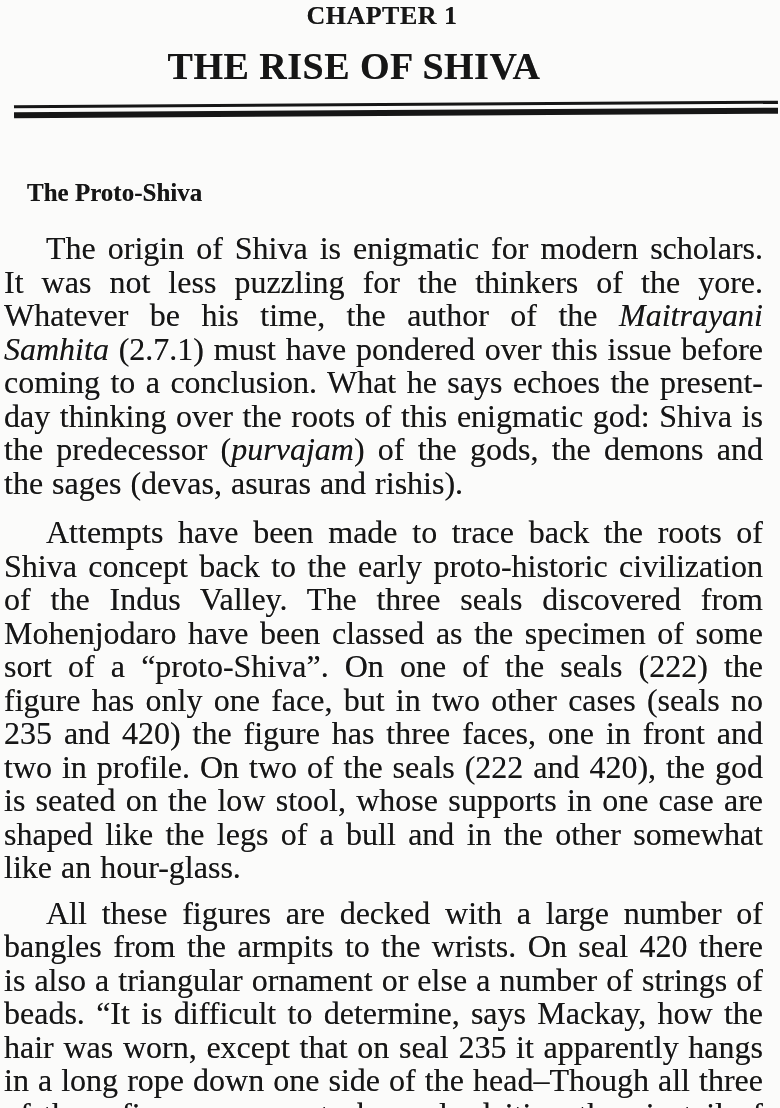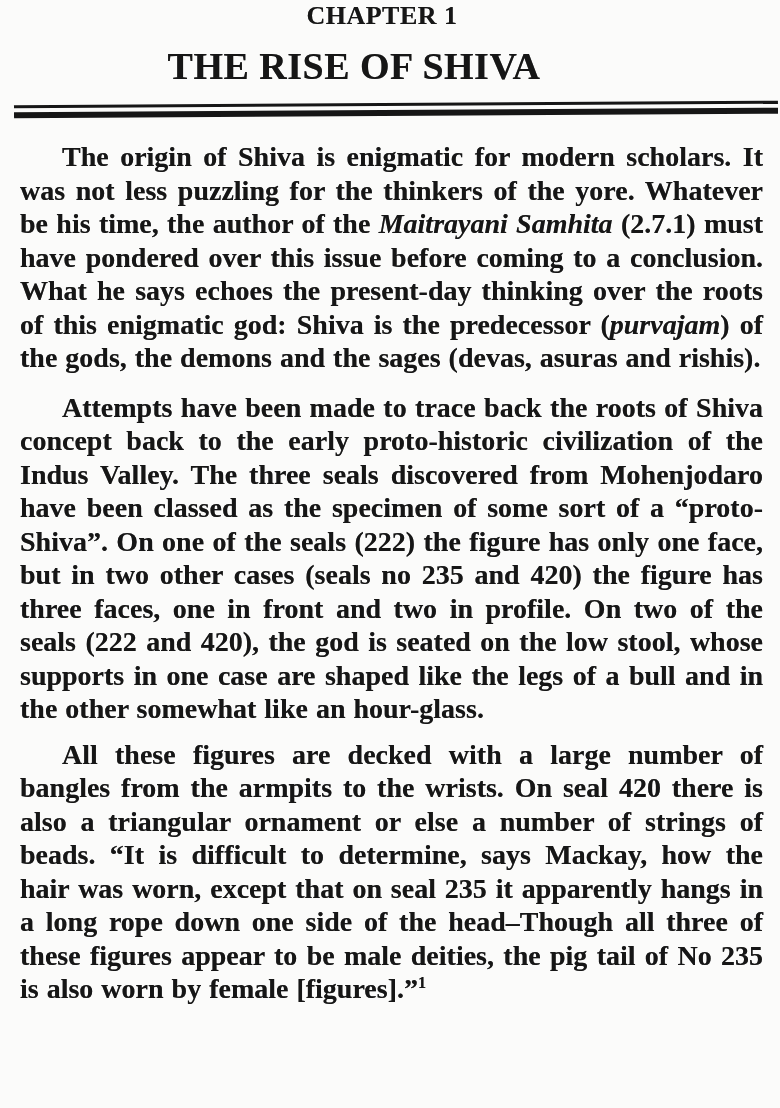--- a/index.html
+++ b/index.html
@@ -45,27 +45,26 @@
   .rule-thin{height:3px;background:var(--ink);}
   .rule-gap{height:4px;}
   .rule-thick{height:6px;background:var(--ink);}
   .section-heading{
     margin:62px 0 0 27px;
     font-weight:bold;
     font-size:25px;
     line-height:30px;
   }
   .body-text p{
-    margin:16px 17px 0 20px;
+    margin:16px 17px 0 4px;
     text-align:justify;
     text-indent:42px;
-    font-size:28px;
+    font-size:32px;
     line-height:33.5px;
     word-spacing:1px;
-    font-weight:bold;
   }
   .body-text p.first{margin-top:24px;}
   .body-text p.last{margin-top:12px;}
   em{font-style:italic;}
   sup.footnote{
     font-size:0.58em;
     line-height:0;
     vertical-align:super;
   }
 </style>
@@ -79,20 +78,21 @@
   <h1 class="book-title">THE RISE OF SHIVA</h1>
 
   <div class="double-rule">
     <div class="rule-thin"></div>
     <div class="rule-gap"></div>
     <div class="rule-thick"></div>
   </div>
 
   <div class="body-text">
 
+    <h2 class="section-heading">The Proto-Shiva</h2>
 
     <p class="first"><span>The origin of Shiva is enigmatic for modern scholars. It was not less puzzling for the thinkers of the yore. Whatever be his time, the author of the </span><em>Maitrayani Samhita</em><span> (2.7.1) must have pondered over this issue before coming to a conclusion. What he says echoes the present-day thinking over the roots of this enigmatic god: Shiva is the predecessor (</span><em>purvajam</em><span>) of the gods, the demons and the sages (devas, asuras and rishis).</span></p>
 
     <p><span>Attempts have been made to trace back the roots of Shiva concept back to the early proto-historic civilization of the Indus Valley. The three seals discovered from Mohenjodaro have been classed as the specimen of some sort of a “proto-Shiva”. On one of the seals (222) the figure has only one face, but in two other cases (seals no 235 and 420) the figure has three faces, one in front and two in profile. On two of the seals (222 and 420), the god is seated on the low stool, whose supports in one case are shaped like the legs of a bull and in the other somewhat like an hour-glass.</span></p>
 
     <p class="last"><span>All these figures are decked with a large number of bangles from the armpits to the wrists. On seal 420 there is also a triangular ornament or else a number of strings of beads. “It is difficult to determine, says Mackay, how the hair was worn, except that on seal 235 it apparently hangs in a long rope down one side of the head–Though all three of these figures appear to be male deities, the pig tail of No 235 is also worn by female [figures].”</span><sup class="footnote">1</sup></p>
 
   </div>
 
 </div>

